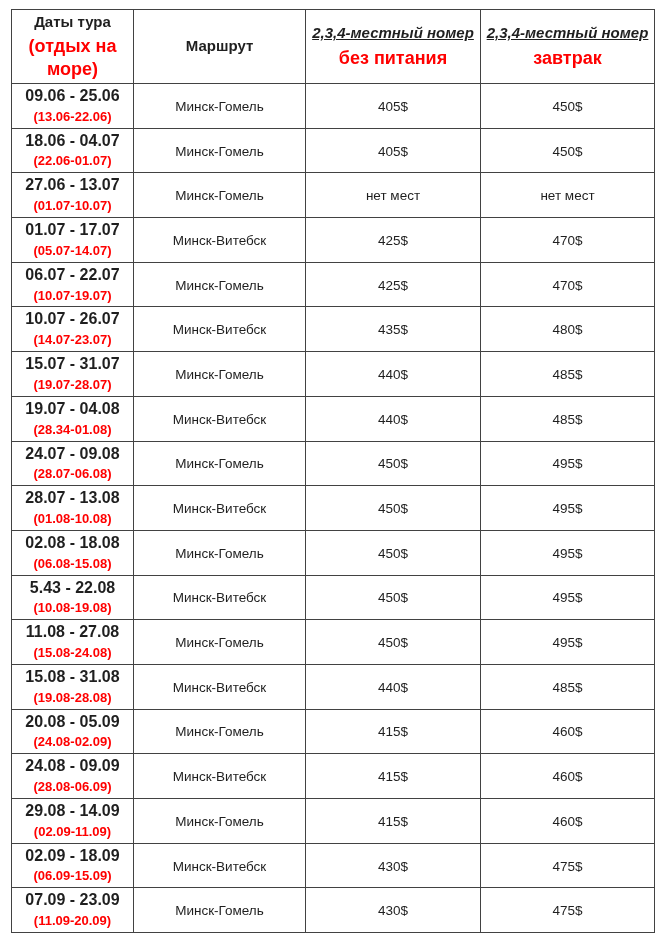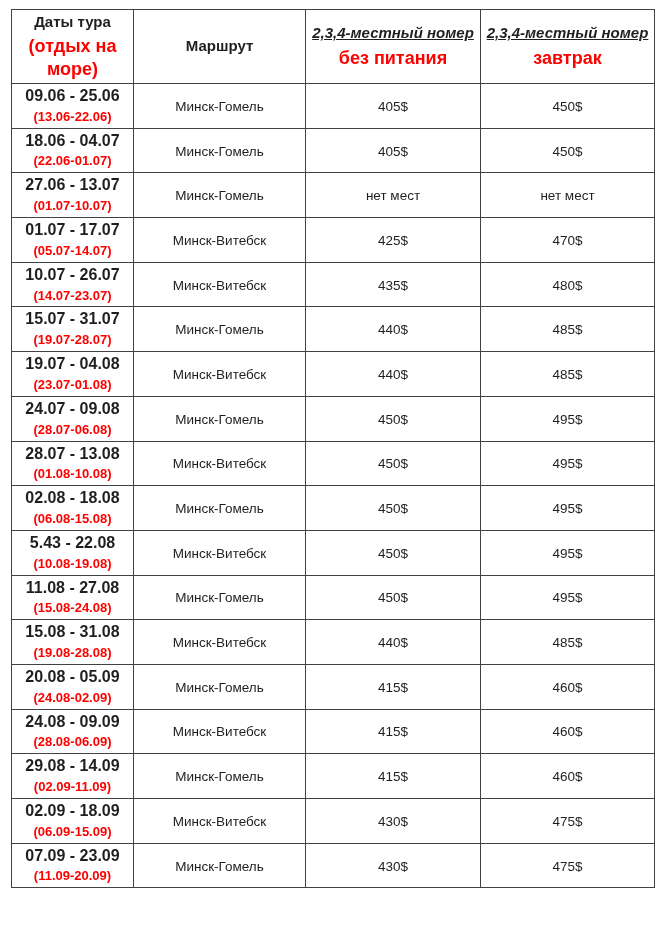--- a/index.html
+++ b/index.html
@@ -166,20 +166,35 @@
       <span class="cell-text">Минск-Витебск</span>
     </td>
     <td>
       <span class="cell-text">425$</span>
     </td>
     <td>
       <span class="cell-text">470$</span>
     </td>
   </tr>
 
+  <tr>
+    <td>
+      <div class="date-main">06.07 - 22.07</div>
+      <div class="date-sub">(10.07-19.07)</div>
+    </td>
+    <td>
+      <span class="cell-text">Минск-Гомель</span>
+    </td>
+    <td>
+      <span class="cell-text">425$</span>
+    </td>
+    <td>
+      <span class="cell-text">470$</span>
+    </td>
+  </tr>
 
   <tr>
     <td>
       <div class="date-main">10.07 - 26.07</div>
       <div class="date-sub">(14.07-23.07)</div>
     </td>
     <td>
       <span class="cell-text">Минск-Витебск</span>
     </td>
     <td>
@@ -202,21 +217,21 @@
       <span class="cell-text">440$</span>
     </td>
     <td>
       <span class="cell-text">485$</span>
     </td>
   </tr>
 
   <tr>
     <td>
       <div class="date-main">19.07 - 04.08</div>
-      <div class="date-sub">(23.07-01.08)</div>
+      <div class="date-sub">(28.34-01.08)</div>
     </td>
     <td>
       <span class="cell-text">Минск-Витебск</span>
     </td>
     <td>
       <span class="cell-text">440$</span>
     </td>
     <td>
       <span class="cell-text">485$</span>
     </td>

